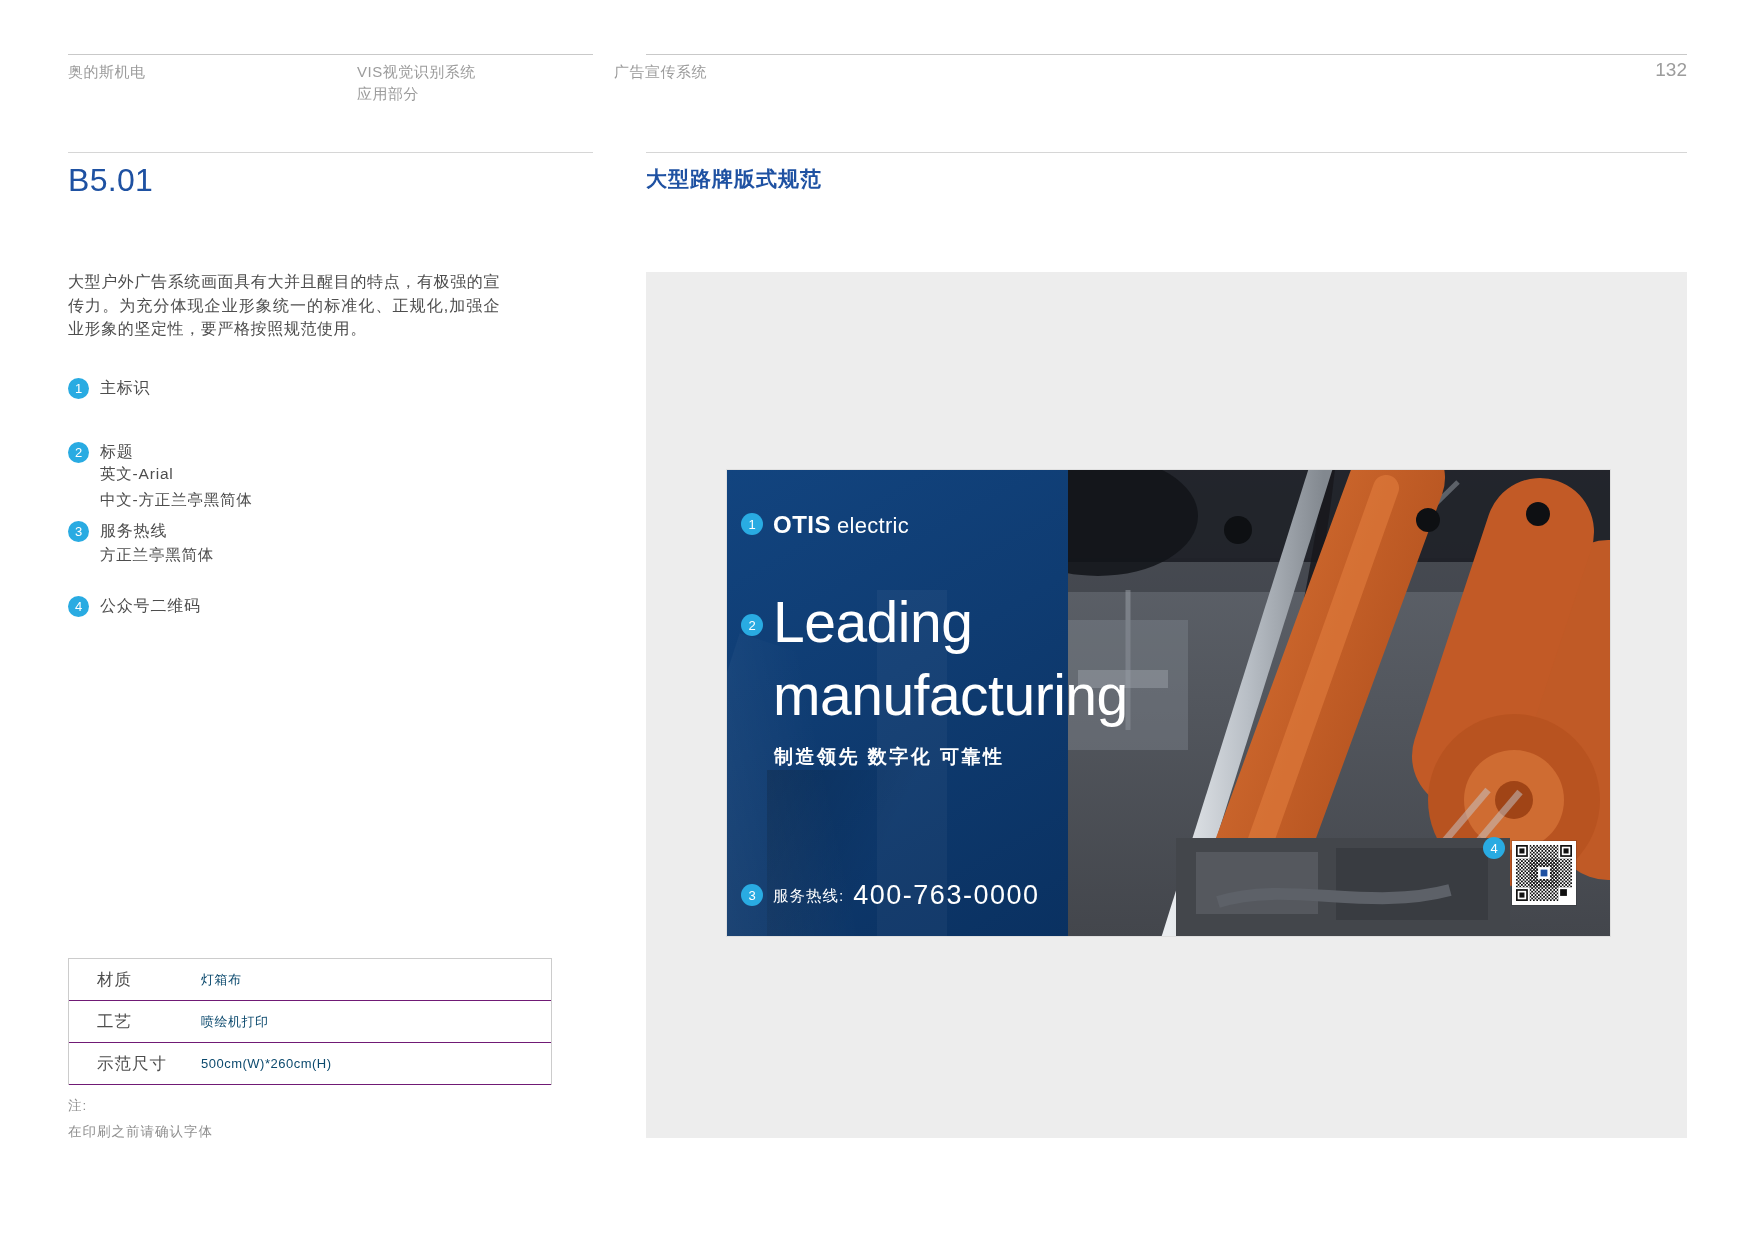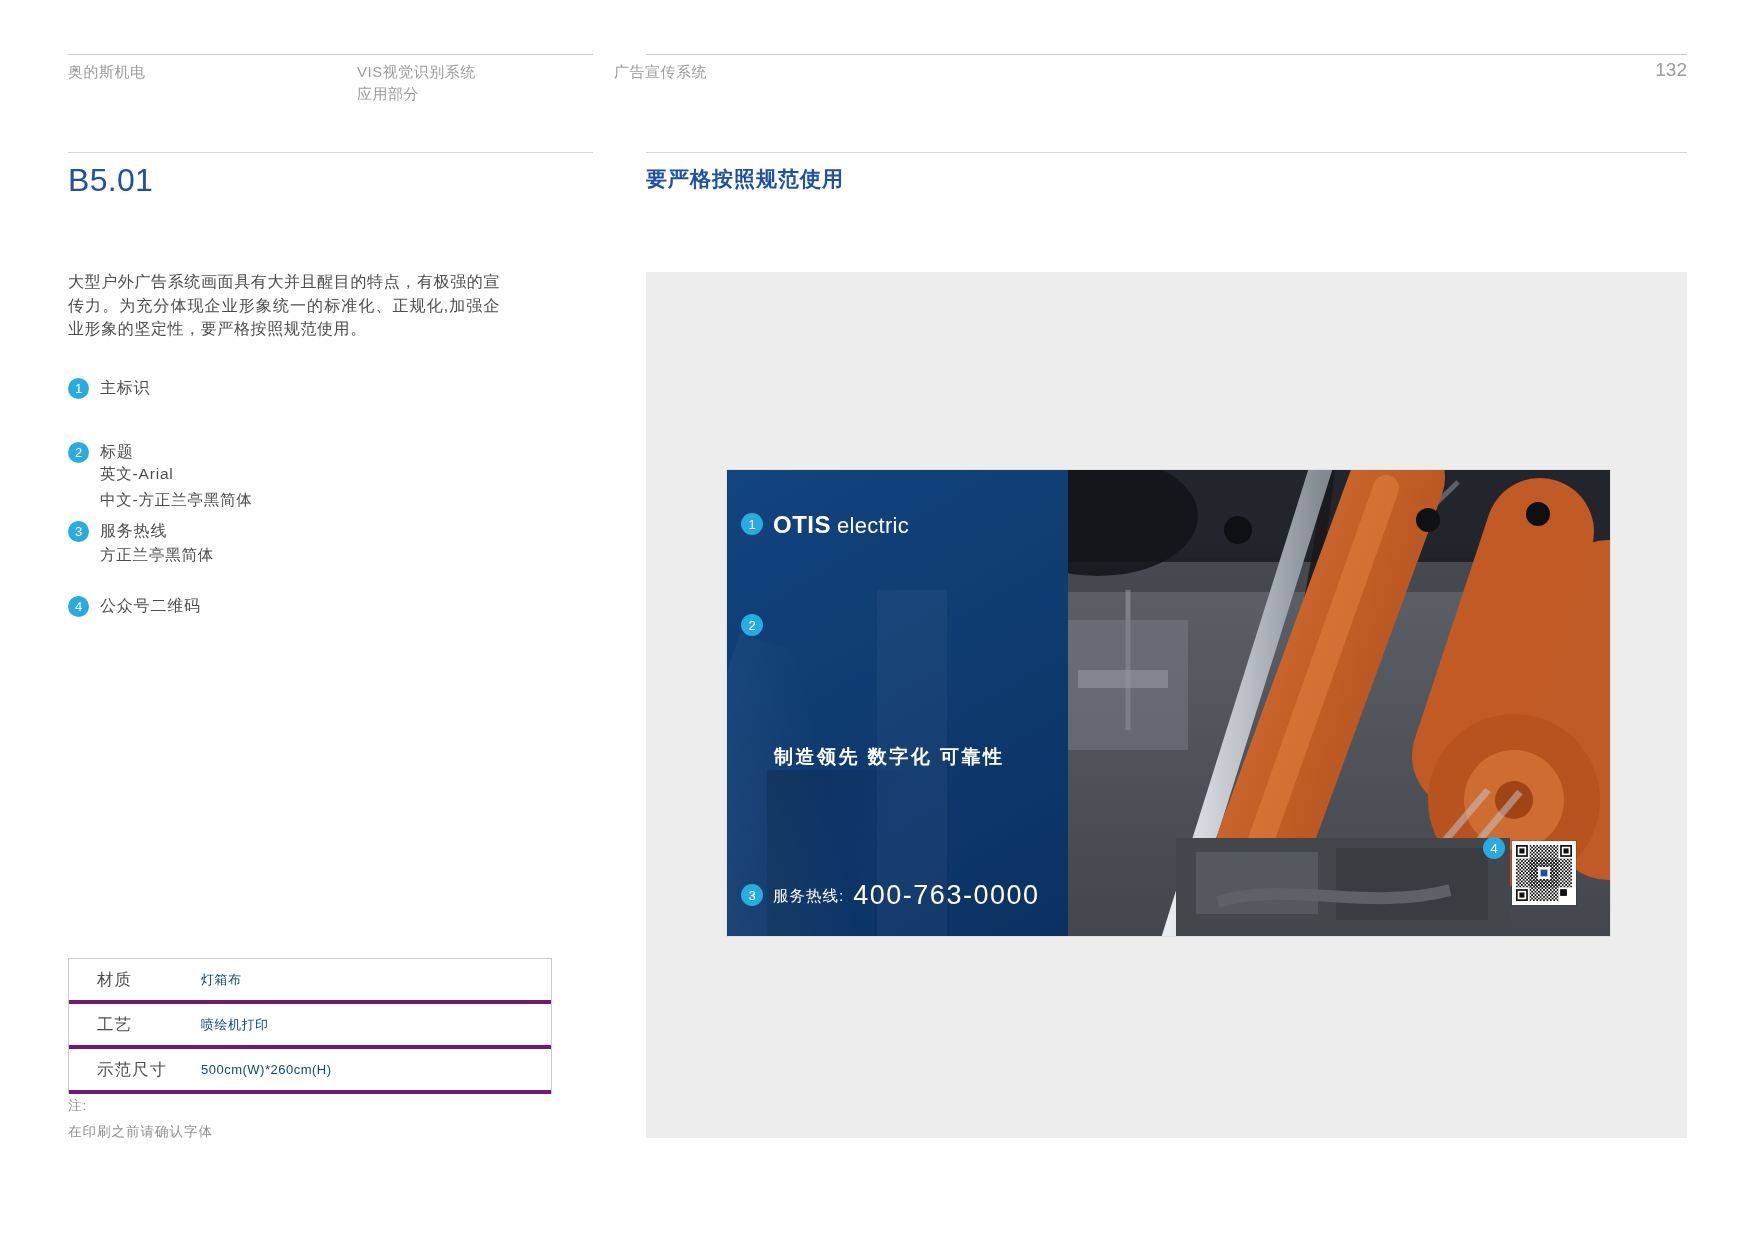--- a/index.html
+++ b/index.html
@@ -11,21 +11,21 @@
   .sec-code{position:absolute;font-size:32px;color:#1e51a2;letter-spacing:0.3px;}
   .sec-title{position:absolute;font-size:21px;color:#1e51a2;font-weight:600;letter-spacing:1px;}
   .intro{position:absolute;left:68px;top:270px;width:432px;font-size:16px;line-height:23.5px;
          color:#4d4d4d;letter-spacing:0.6px;text-align:justify;}
   .badge{width:21px;height:21px;border-radius:50%;background:#29abe2;color:#ffffff;
          font-size:13px;display:flex;align-items:center;justify-content:center;flex:0 0 auto;}
   .anno{position:absolute;left:68px;display:flex;align-items:center;gap:11px;}
   .anno-label{font-size:16px;color:#4d4d4d;letter-spacing:0.8px;}
   .anno-sub{position:absolute;left:100px;font-size:15.5px;color:#4d4d4d;letter-spacing:0.8px;}
   .spec{position:absolute;left:68px;top:958px;width:482px;border:1px solid #cccccc;border-bottom:none;}
-  .spec-row{display:flex;height:41px;border-bottom:4px solid #701a75;align-items:center;background:#ffffff;}
+  .spec-row{display:flex;height:41px;border-bottom:1px solid #701a75;align-items:center;background:#ffffff;}
   .spec-label{width:132px;padding-left:28px;box-sizing:border-box;font-size:16.5px;color:#4d4d4d;letter-spacing:1px;}
   .spec-value{font-size:13px;color:#0c4a6e;letter-spacing:0.5px;}
   .note{position:absolute;left:68px;font-size:13.5px;color:#8f8f8f;letter-spacing:1px;}
   .canvas{position:absolute;left:646px;top:272px;width:1041px;height:866px;background:#ededed;}
   .billboard{position:absolute;left:727px;top:470px;width:883px;height:466px;box-shadow:0 0 0 1px rgba(0,0,0,0.06);}
   .bb-blue{position:absolute;left:0;top:0;width:341px;height:466px;
            background:linear-gradient(150deg,#12447f 0%,#0f3c72 45%,#0a3161 100%);overflow:hidden;}
   .bb-blue .tex1{position:absolute;left:-40px;bottom:-30px;width:260px;height:300px;
            background:linear-gradient(60deg,rgba(255,255,255,0.10),rgba(255,255,255,0) 55%);transform:rotate(18deg);}
   .bb-blue .tex2{position:absolute;left:150px;top:120px;width:70px;height:346px;background:rgba(255,255,255,0.04);}
@@ -58,21 +58,21 @@
   <div class="hdr-txt" style="left:357px;top:61px;">
     <div>VIS视觉识别系统</div>
     <div>应用部分</div>
   </div>
   <div class="hdr-txt" style="left:614px;top:61px;">广告宣传系统</div>
   <div class="pagenum" style="right:68px;top:59px;">132</div>
 
   <div class="rule" style="left:68px;top:152px;width:525px;background:#d6d6d6;"></div>
   <div class="rule" style="left:646px;top:152px;width:1041px;background:#d6d6d6;"></div>
   <div class="sec-code" style="left:68px;top:162px;">B5.01</div>
-  <div class="sec-title" style="left:646px;top:165px;">要严格按照规范使用</div>
+  <div class="sec-title" style="left:646px;top:165px;">大型路牌版式规范</div>
 
   <div class="intro">大型户外广告系统画面具有大并且醒目的特点，有极强的宣传力。为充分体现企业形象统一的标准化、正规化,加强企业形象的坚定性，要严格按照规范使用。</div>
 
   <div class="anno" style="top:378px;">
     <span class="badge">1</span>
     <span class="anno-label">主标识</span>
   </div>
 
   <div class="anno" style="top:442px;">
     <span class="badge">2</span>
@@ -169,20 +169,24 @@
         <circle cx="360" cy="50" r="12" fill="#0e1013"></circle>
       <circle cx="470" cy="44" r="12" fill="#0e1013"></circle>
     </svg>
 
     <div class="bb-badge" style="left:14px;top:43px;">1</div>
     <div class="bb-logo">
       <span class="otis">OTIS</span><span class="electric">electric</span>
     </div>
 
     <div class="bb-badge" style="left:14px;top:144px;">2</div>
+    <div class="bb-headline">
+      <div>Leading</div>
+      <div>manufacturing</div>
+    </div>
 
     <div class="bb-tagline">制造领先 数字化 可靠性</div>
 
     <div class="bb-badge" style="left:14px;top:414px;">3</div>
     <div class="bb-hotline">
       <span class="hl-label">服务热线:</span>
       <span class="hl-number">400-763-0000</span>
     </div>
 
     <div class="bb-badge" style="left:756px;top:367px;">4</div>

